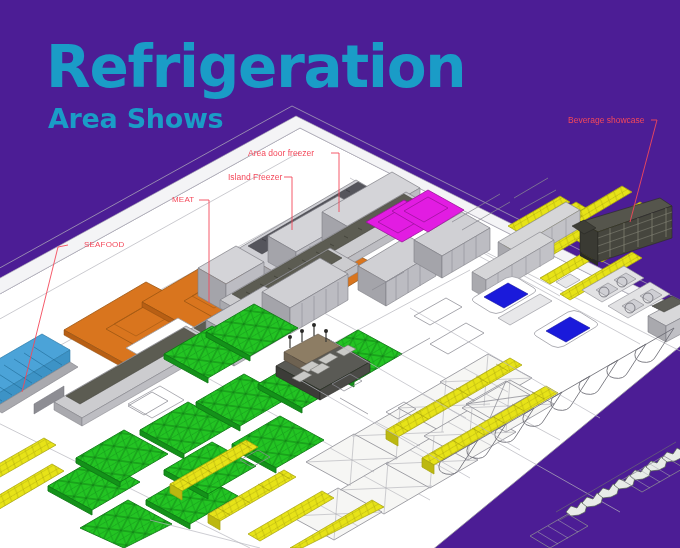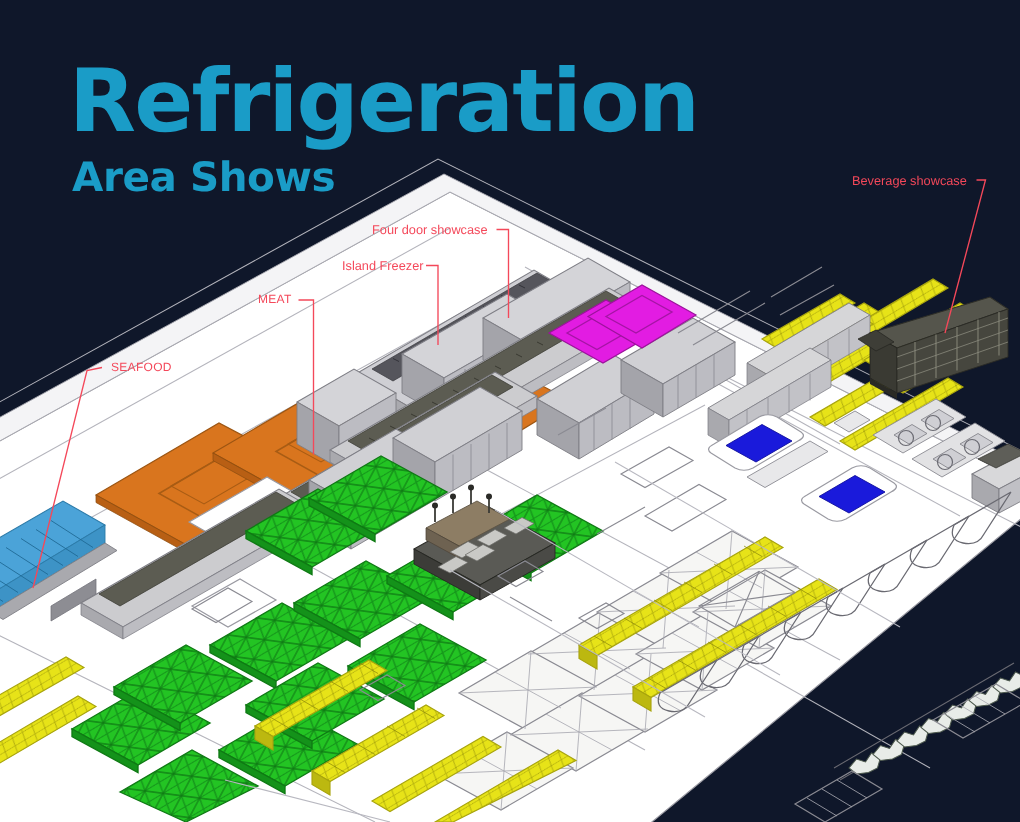--- a/index.html
+++ b/index.html
@@ -1,18 +1,18 @@
 <!DOCTYPE html>
 <html><head>
 <meta charset="utf-8">
 <style>
   html,body{margin:0;padding:0;background:#ffffff;}
   body{width:680px;height:548px;overflow:hidden;
        font-family:"Liberation Sans","DejaVu Sans",sans-serif;}
-  #stage{position:relative;width:680px;height:548px;background:#0f172a;}
+  #stage{position:relative;width:680px;height:548px;background:#4c1d95;}
 
   
   #title-block{position:absolute;left:46px;top:36px;z-index:40;}
   #main-title{
     font-family:"DejaVu Sans","Liberation Sans",sans-serif;
     font-size:58px;line-height:62px;font-weight:700;
     letter-spacing:-1.2px;margin:0;white-space:nowrap;}
   #sub-title{
     font-family:"DejaVu Sans","Liberation Sans",sans-serif;
     font-size:27px;line-height:30px;font-weight:700;
@@ -527,20 +527,20 @@
         <polyline points="651,120 657,120 630,222" fill="none" stroke="#F4485A" stroke-width="0.9"></polyline>
       </g>
   </svg>
 
   <div id="title-block">
     <div id="main-title" style="color: rgb(26, 156, 199);">Refrigeration</div>
     <div id="sub-title" style="color: rgb(26, 156, 199);">Area Shows</div>
   </div>
 
   <div id="callout-layer">
-      <div class="callout caps" style="left: 74px; top: 240px; color: rgb(244, 72, 90);">SEAFOOD</div>
+      <div class="callout caps" style="left: 84px; top: 240px; color: rgb(244, 72, 90);">SEAFOOD</div>
       <div class="callout caps" style="left: 172px; top: 195px; color: rgb(244, 72, 90);">MEAT</div>
       <div class="callout" style="left: 228px; top: 172px; color: rgb(244, 72, 90);">Island Freezer</div>
-      <div class="callout" style="left: 248px; top: 148px; color: rgb(244, 72, 90);">Four door showcase</div>
+      <div class="callout" style="left: 248px; top: 148px; color: rgb(244, 72, 90);">Area door freezer</div>
       <div class="callout" style="left: 568px; top: 115px; color: rgb(244, 72, 90);">Beverage showcase</div>
     </div>
 
 </div>
 
 </body></html>

